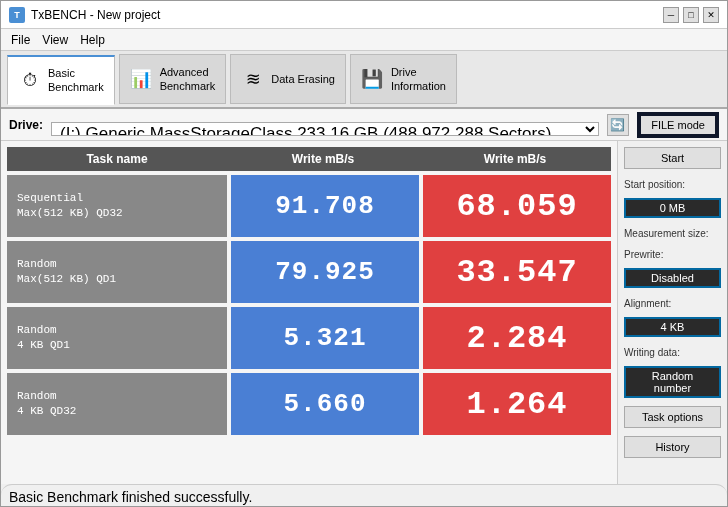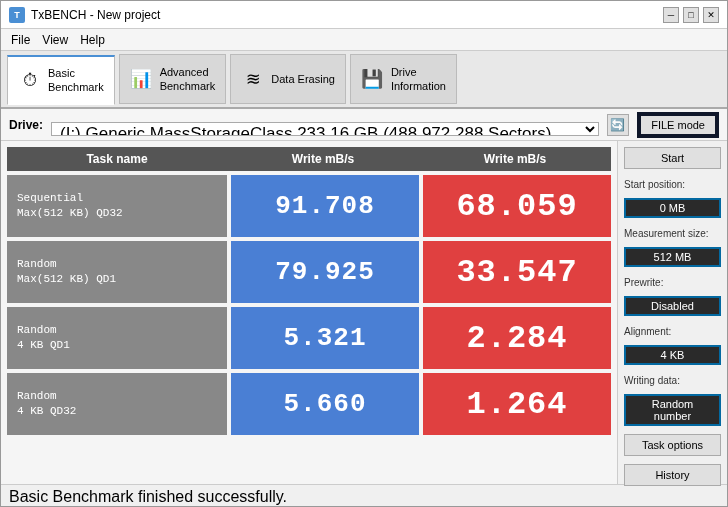--- a/index.html
+++ b/index.html
@@ -239,22 +239,23 @@
     }
 
     
     .status-bar {
       height: 24px;
       background: #f0f0f0;
       border-top: 1px solid #ccc;
       display: flex;
       align-items: center;
       padding: 0 8px;
-      font-size: 16px;
+      font-size: 14px;
       color: #000;
+      border-radius: 11px;
     }
   </style>
 </head>
 <body>
 
 <div class="title-bar">
   <div class="title-bar-left">
     <div class="title-bar-icon">T</div>
     <span>TxBENCH - New project</span>
   </div>
@@ -333,21 +334,20 @@
     </div>
   </div>
 
   <div class="right-panel">
     <button class="panel-btn">Start</button>
 
     <div class="panel-label">Start position:</div>
     <div class="panel-value">0 MB</div>
 
     <div class="panel-label">Measurement size:</div>
-    <div class="panel-value">512 MB</div>
 
     <div class="panel-label">Prewrite:</div>
     <div class="panel-value">Disabled</div>
 
     <div class="panel-label">Alignment:</div>
     <div class="panel-value">4 KB</div>
 
     <div class="panel-label">Writing data:</div>
     <div class="panel-value">Random number</div>
 

